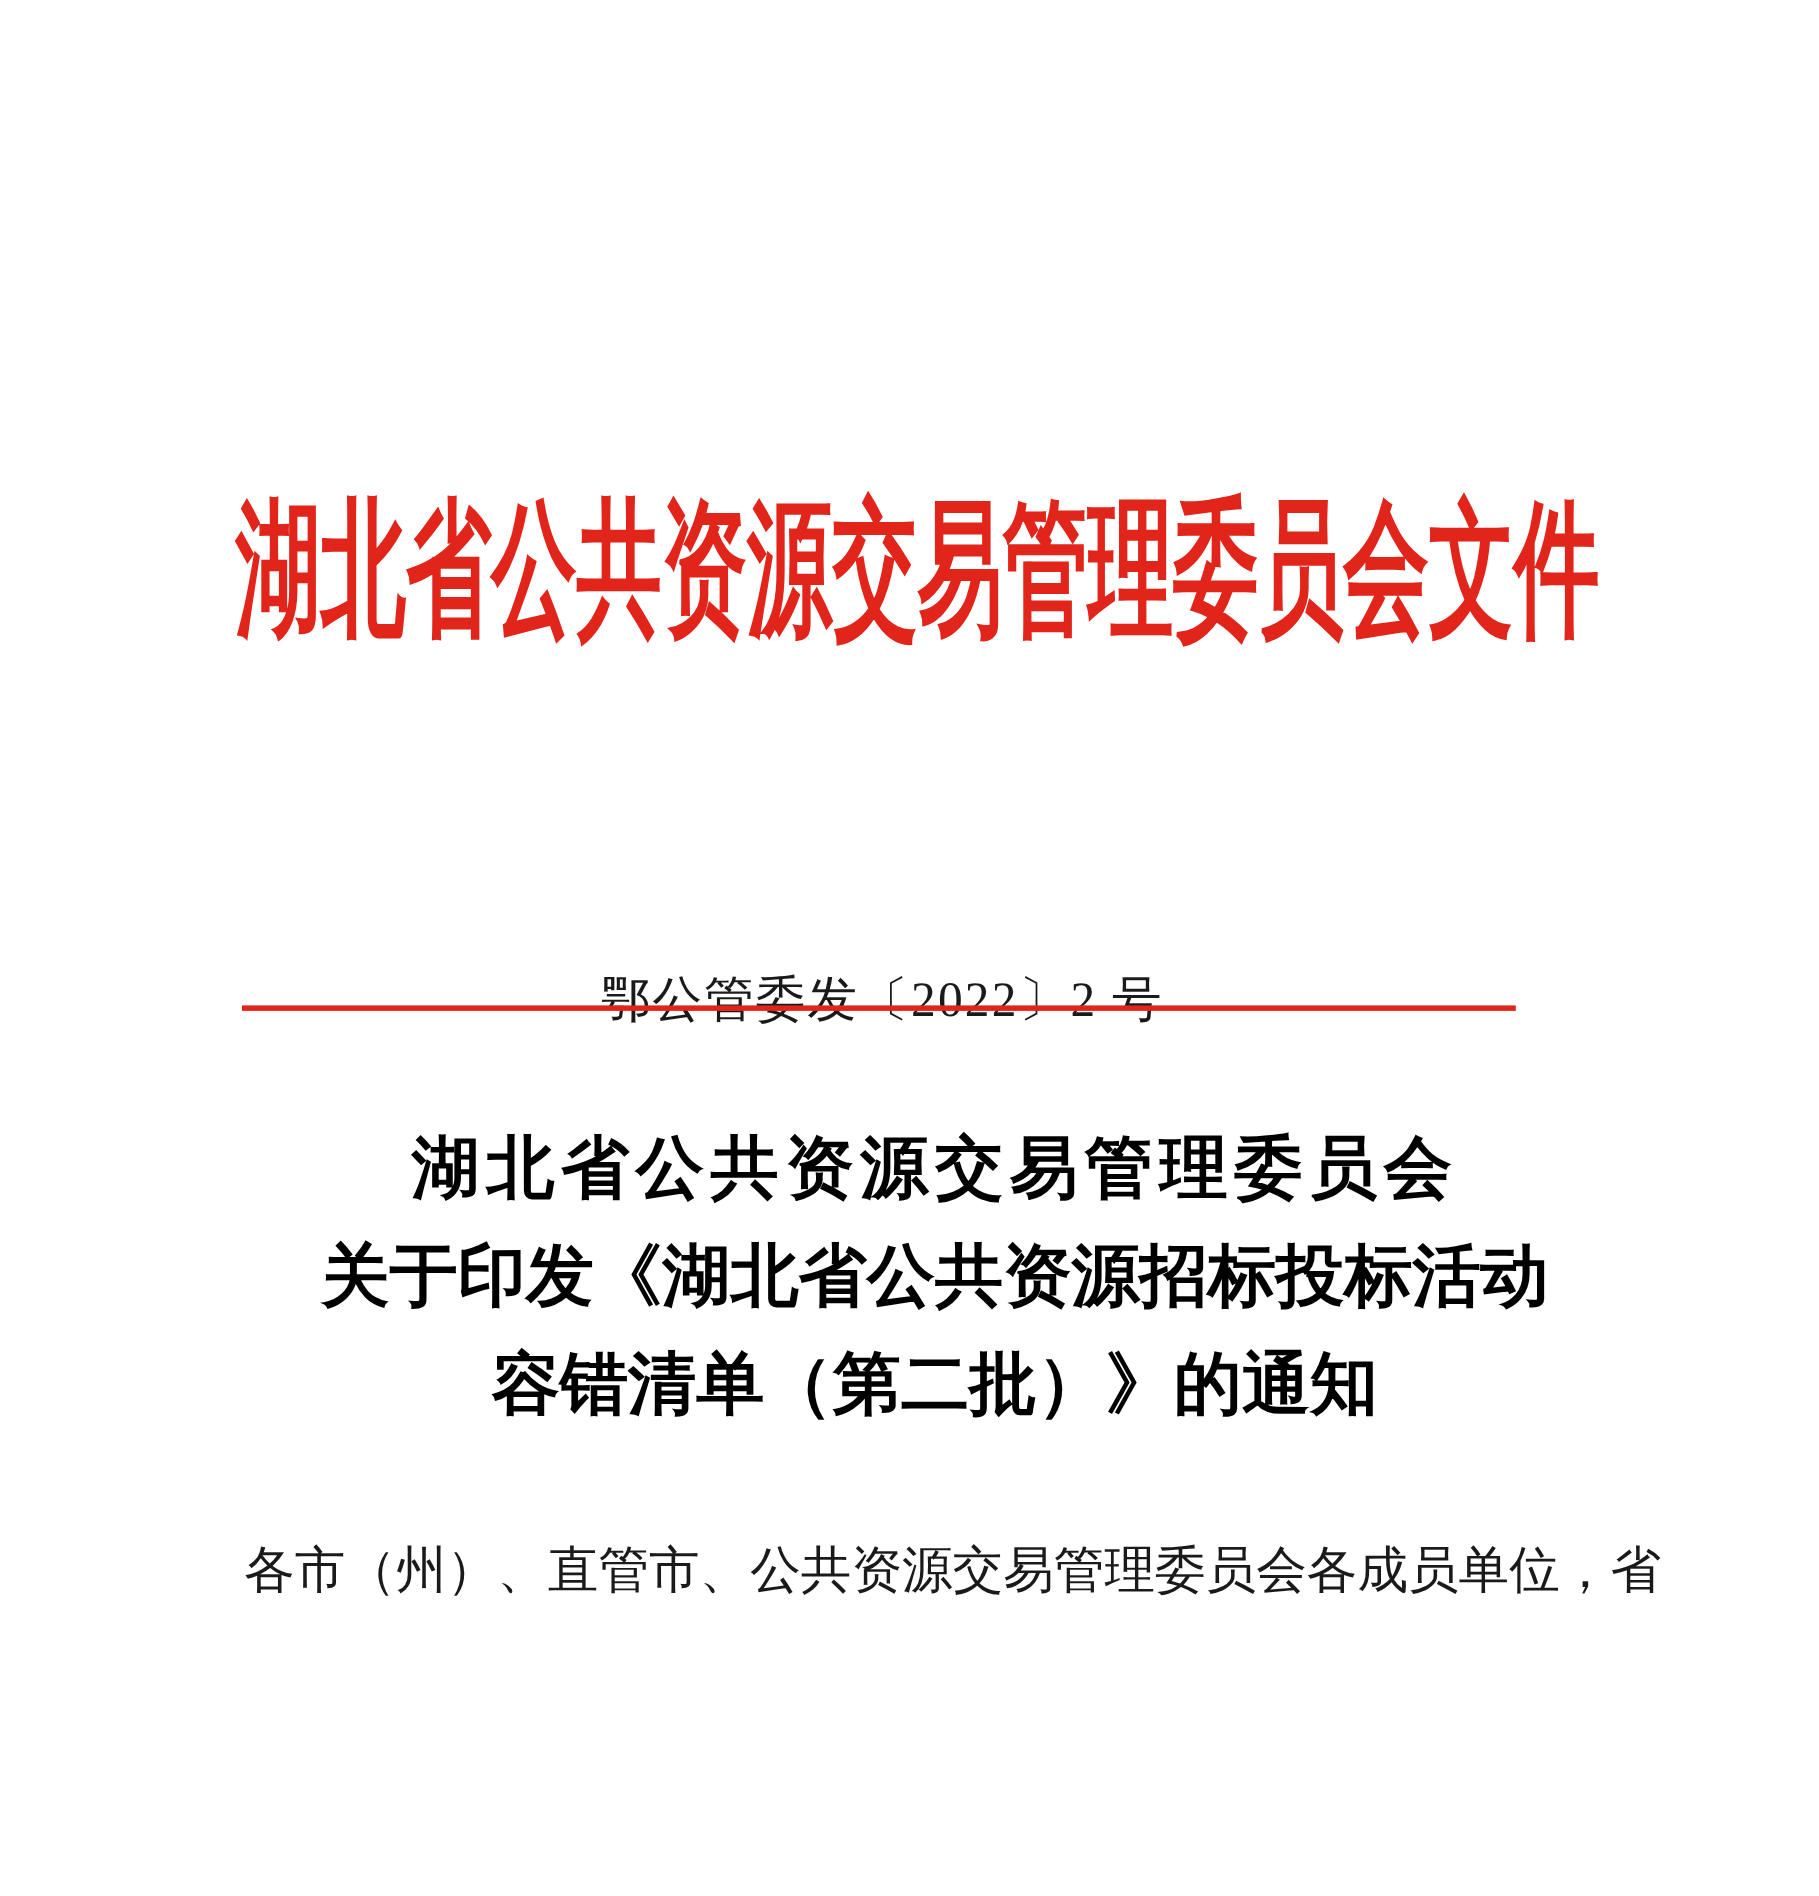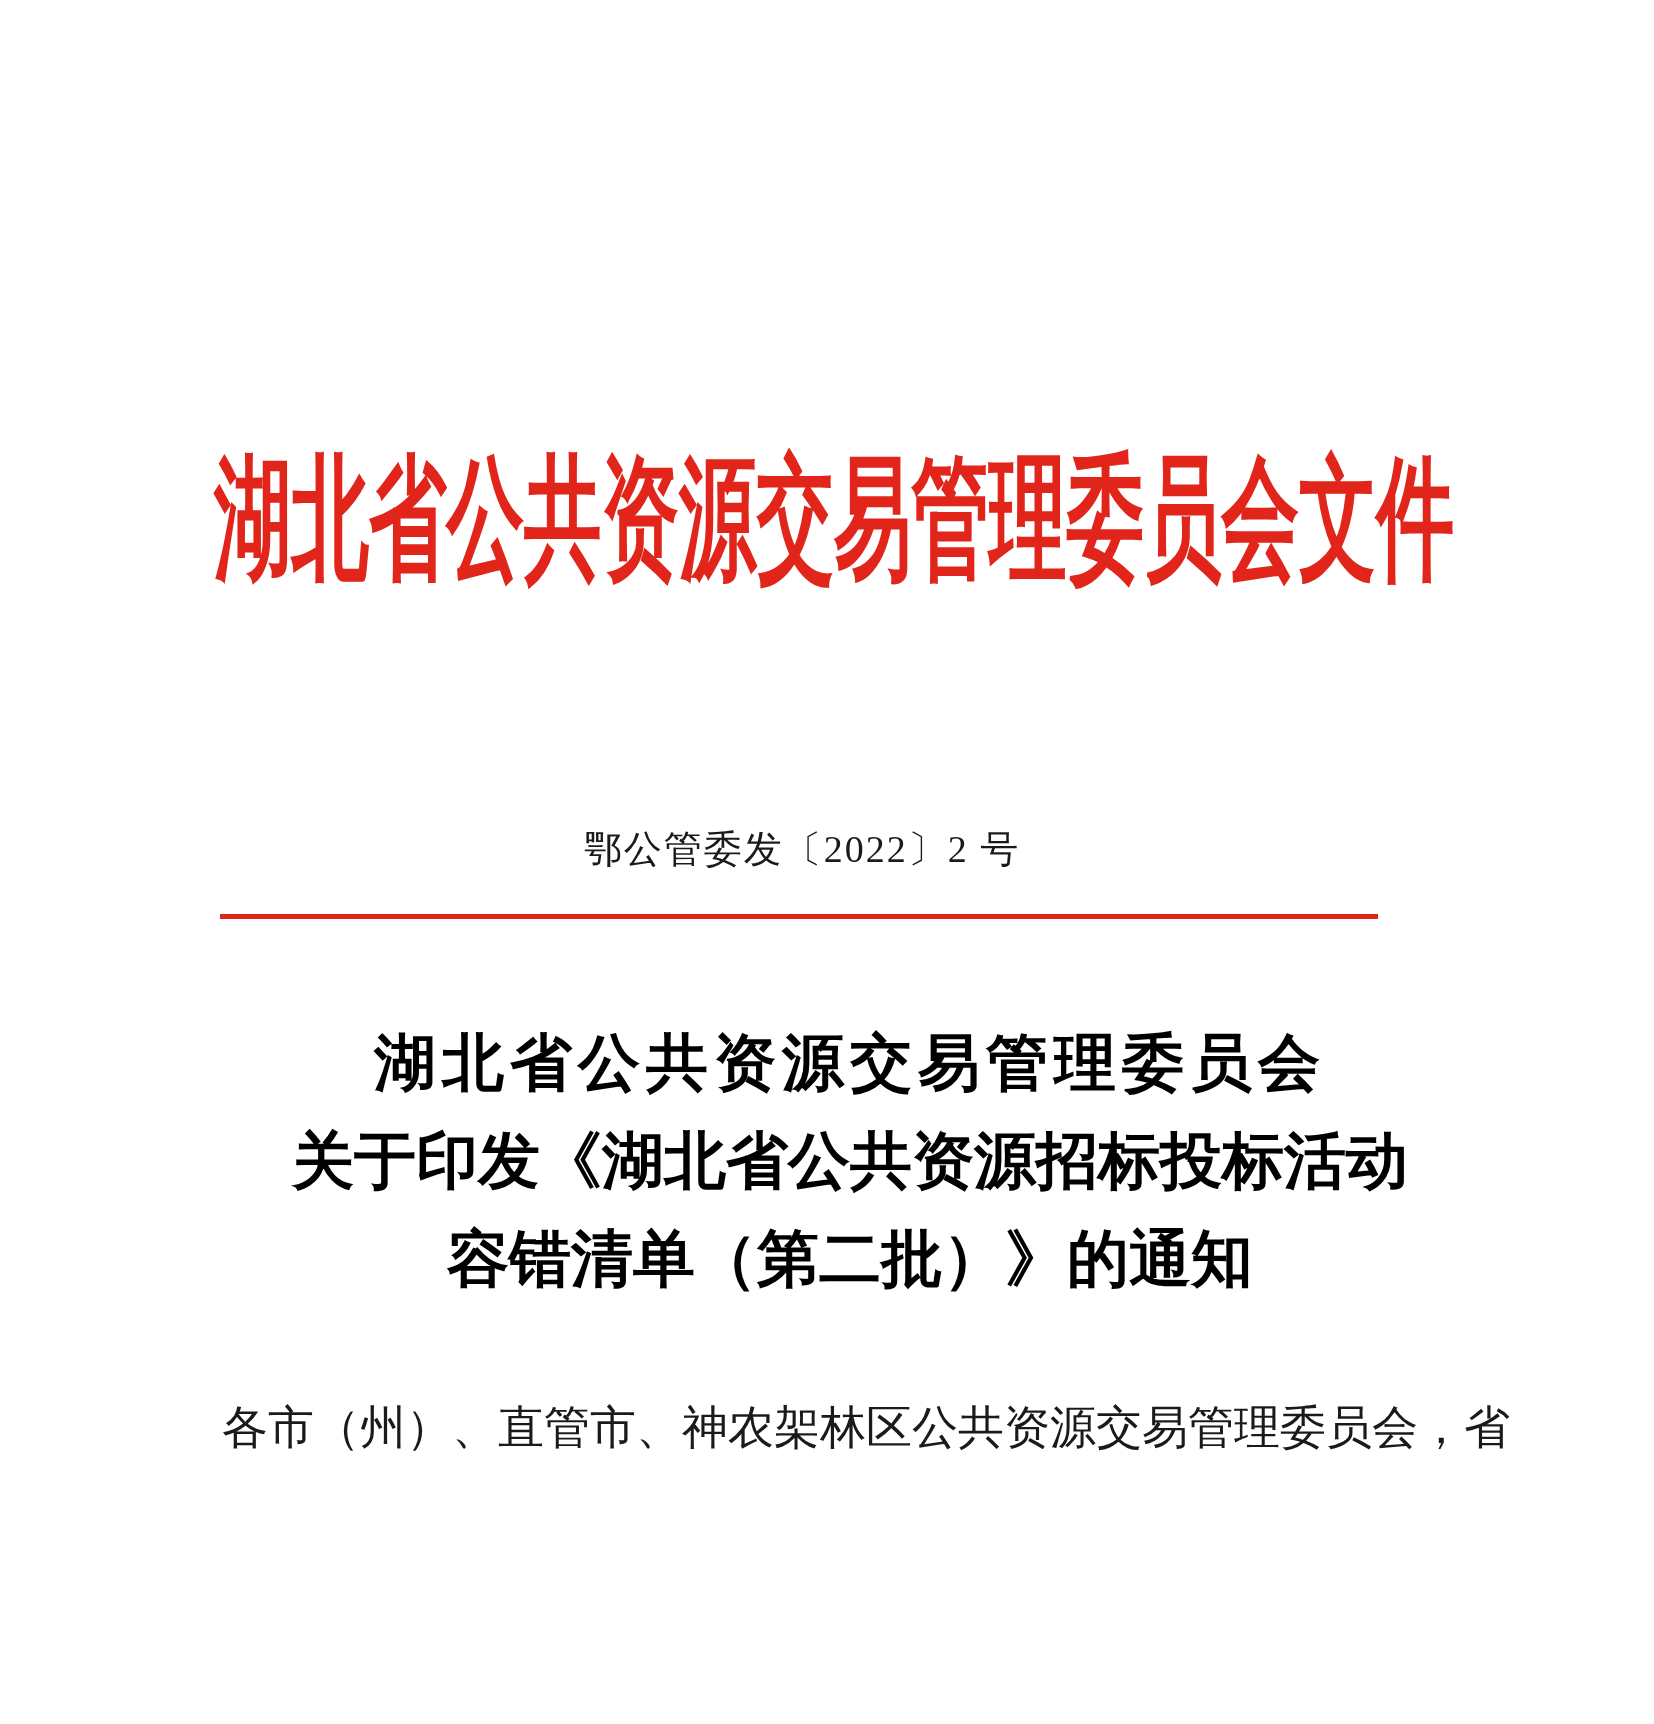--- a/index.html
+++ b/index.html
@@ -29,25 +29,25 @@
     font-size:135px;
     line-height:135px;
     font-weight:700;
     color:var(--accent-red);
     white-space:nowrap;
     letter-spacing:0;
   }
   
   .doc-number{
     position:absolute;
-    top:824px;
+    top:884px;
     left:50%;
     margin-left:-25px;
     transform:translateX(-50%);
-    font-size:38px;
+    font-size:45px;
     line-height:50px;
     color:var(--text-black);
     letter-spacing:2px;
     white-space:nowrap;
   }
   
   .red-line{
     position:absolute;
     top:914px;
     left:220px;
@@ -102,16 +102,16 @@
 
   <div class="red-line"></div>
 
   <div class="title-block">
     <div class="t-line t1">湖北省公共资源交易管理委员会</div>
     <div class="t-line">关于印发《湖北省公共资源招标投标活动</div>
     <div class="t-line">容错清单（第二批）》的通知</div>
   </div>
 
   <div class="body-block">
-    <div class="b-line">各市（州）、直管市、神农架林区公共资源交易管理委员会，省</div>
+    <div class="b-line">各市（州）、直管市、公共资源交易管理委员会各成员单位，省</div>
   </div>
 
 </div>
 
 </body></html>

